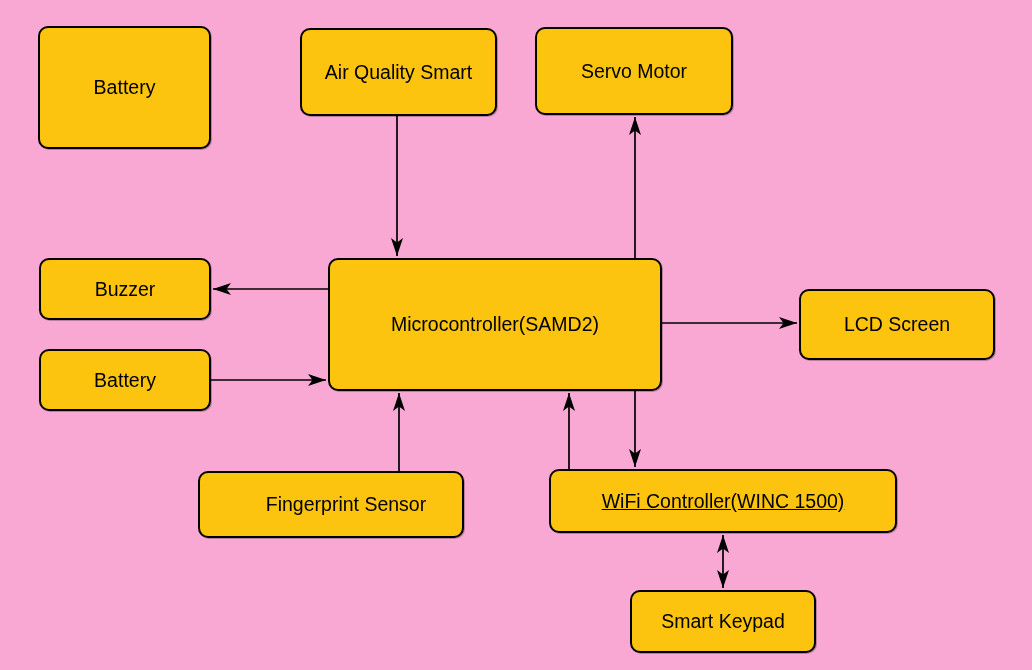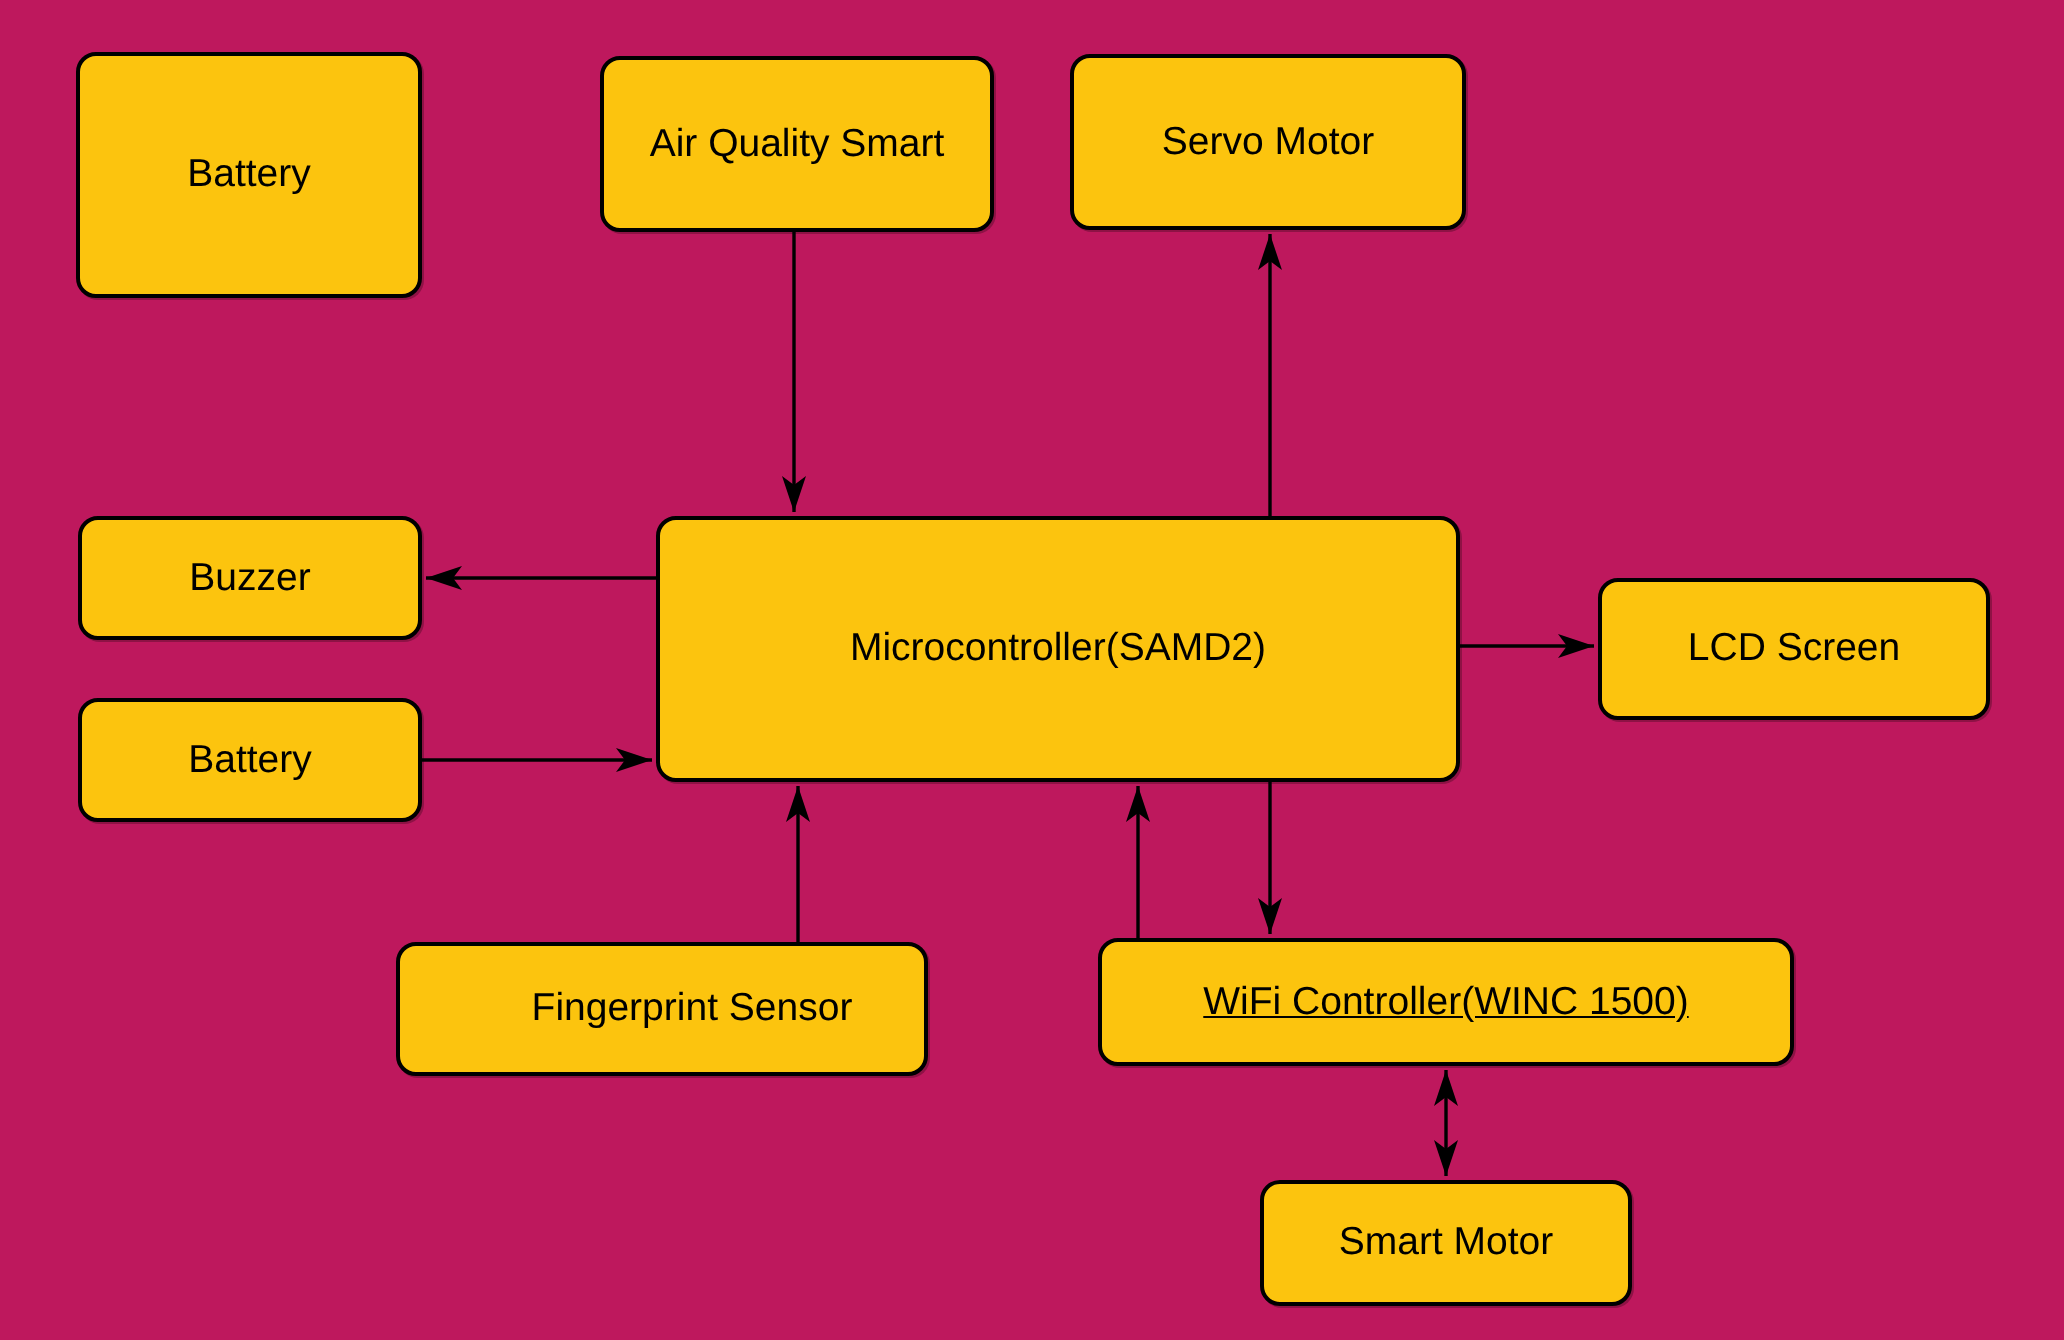--- a/index.html
+++ b/index.html
@@ -5,21 +5,21 @@
   html, body {
     margin: 0;
     padding: 0;
     background: #ffffff;
     font-family: "Liberation Sans", "DejaVu Sans", sans-serif;
   }
   .canvas {
     position: relative;
     width: 1032px;
     height: 670px;
-    background: #be185d;
+    background: #f9a8d4;
     overflow: hidden;
   }
   .node {
     position: absolute;
     box-sizing: border-box;
     background: #FCC40E;
     border: 2px solid #000000;
     border-radius: 10px;
     display: flex;
     align-items: center;
@@ -30,21 +30,21 @@
     line-height: 1.15;
     box-shadow: 1px 1px 0 rgba(0,0,0,0.25);
   }
   .node span { padding: 0 6px; }
   
   .n-battery     { left: 38px;  top: 26px;  width: 173px; height: 123px; }
   .n-aqs         { left: 300px; top: 28px;  width: 197px; height: 88px;  }
   .n-servo       { left: 535px; top: 27px;  width: 198px; height: 88px;  }
   .n-buzzer      { left: 39px;  top: 258px; width: 172px; height: 62px; text-align: center;  }
   .n-keypad      { left: 39px;  top: 349px; width: 172px; height: 62px;  }
-  .n-mcu         { left: 328px; top: 258px; width: 402px; height: 133px; }
+  .n-mcu         { left: 328px; top: 258px; width: 334px; height: 133px; }
   .n-lcd         { left: 799px; top: 289px; width: 196px; height: 71px; text-align: center;  }
   .n-fingerprint { left: 198px; top: 471px; width: 266px; height: 67px; padding-left: 30px;  }
   .n-wifi        { left: 549px; top: 469px; width: 348px; height: 64px; text-decoration: underline;  }
   .n-smartphone  { left: 630px; top: 590px; width: 186px; height: 63px;  }
   .connector-layer {
     position: absolute;
     left: 0; top: 0;
     width: 1032px; height: 670px;
     pointer-events: none;
   }
@@ -105,16 +105,16 @@
 
   <div class="node n-fingerprint">
     <span>Fingerprint Sensor</span>
   </div>
 
   <div class="node n-wifi">
     <span>WiFi Controller(WINC 1500)</span>
   </div>
 
   <div class="node n-smartphone">
-    <span>Smart Motor</span>
+    <span>Smart Keypad</span>
   </div>
 
 </div>
 
 </body></html>

